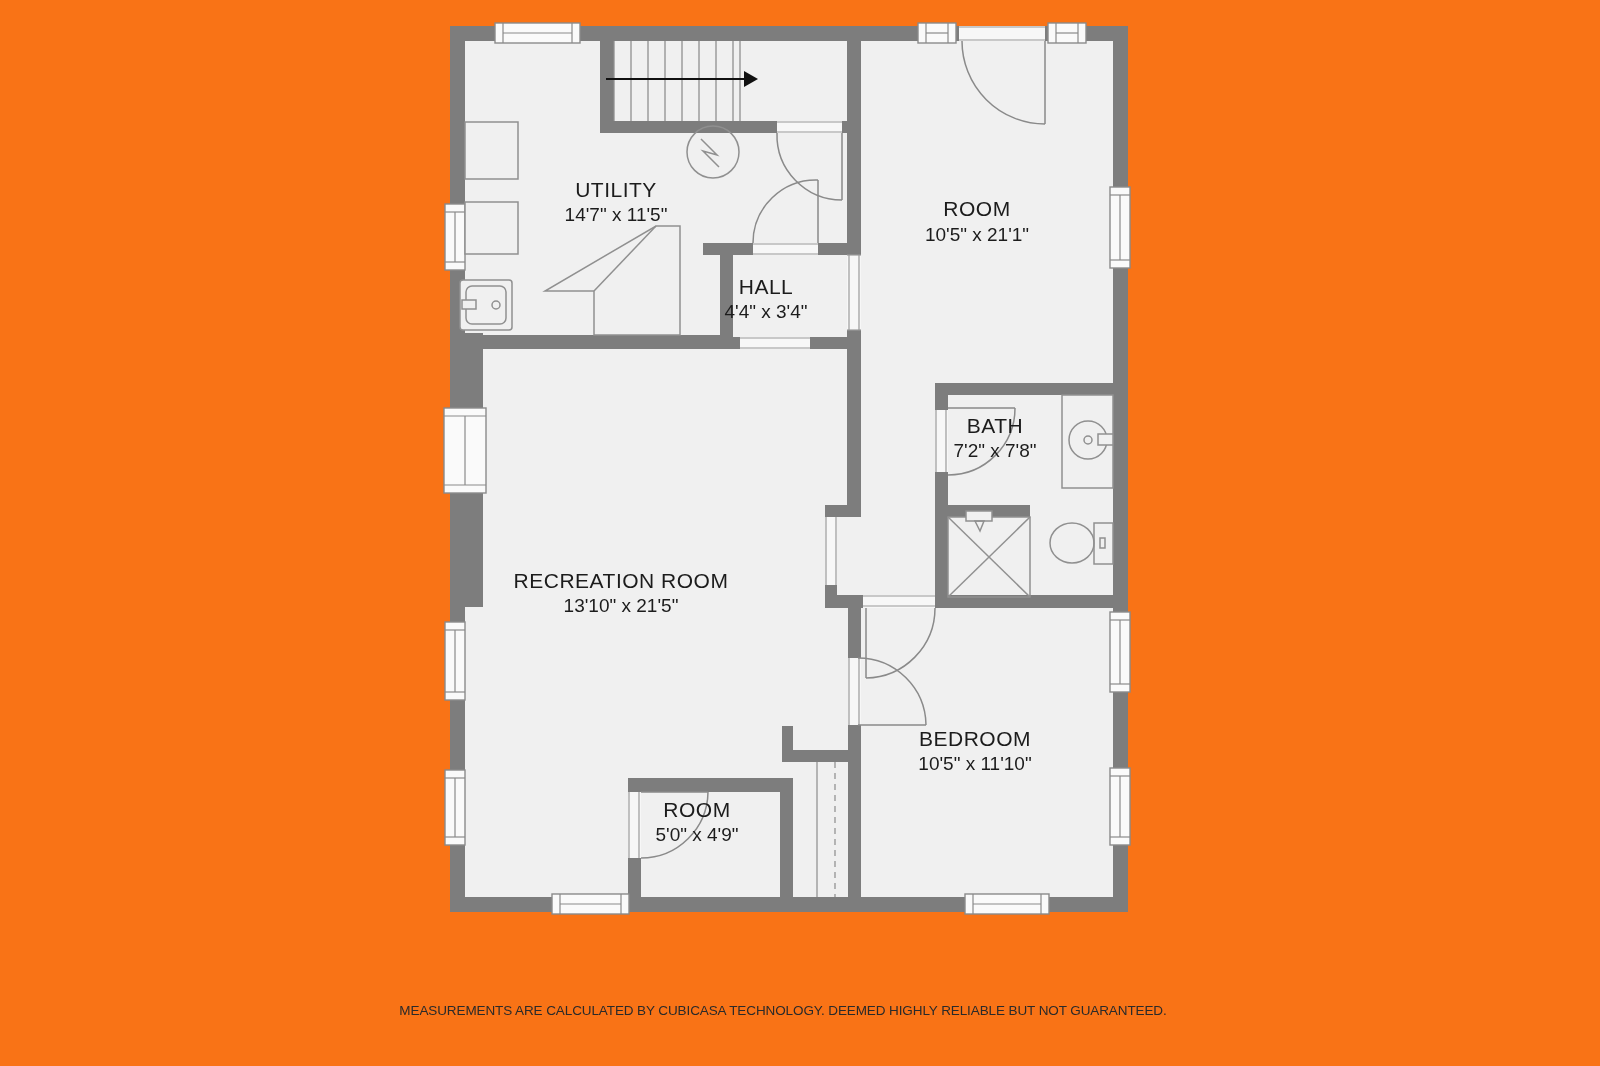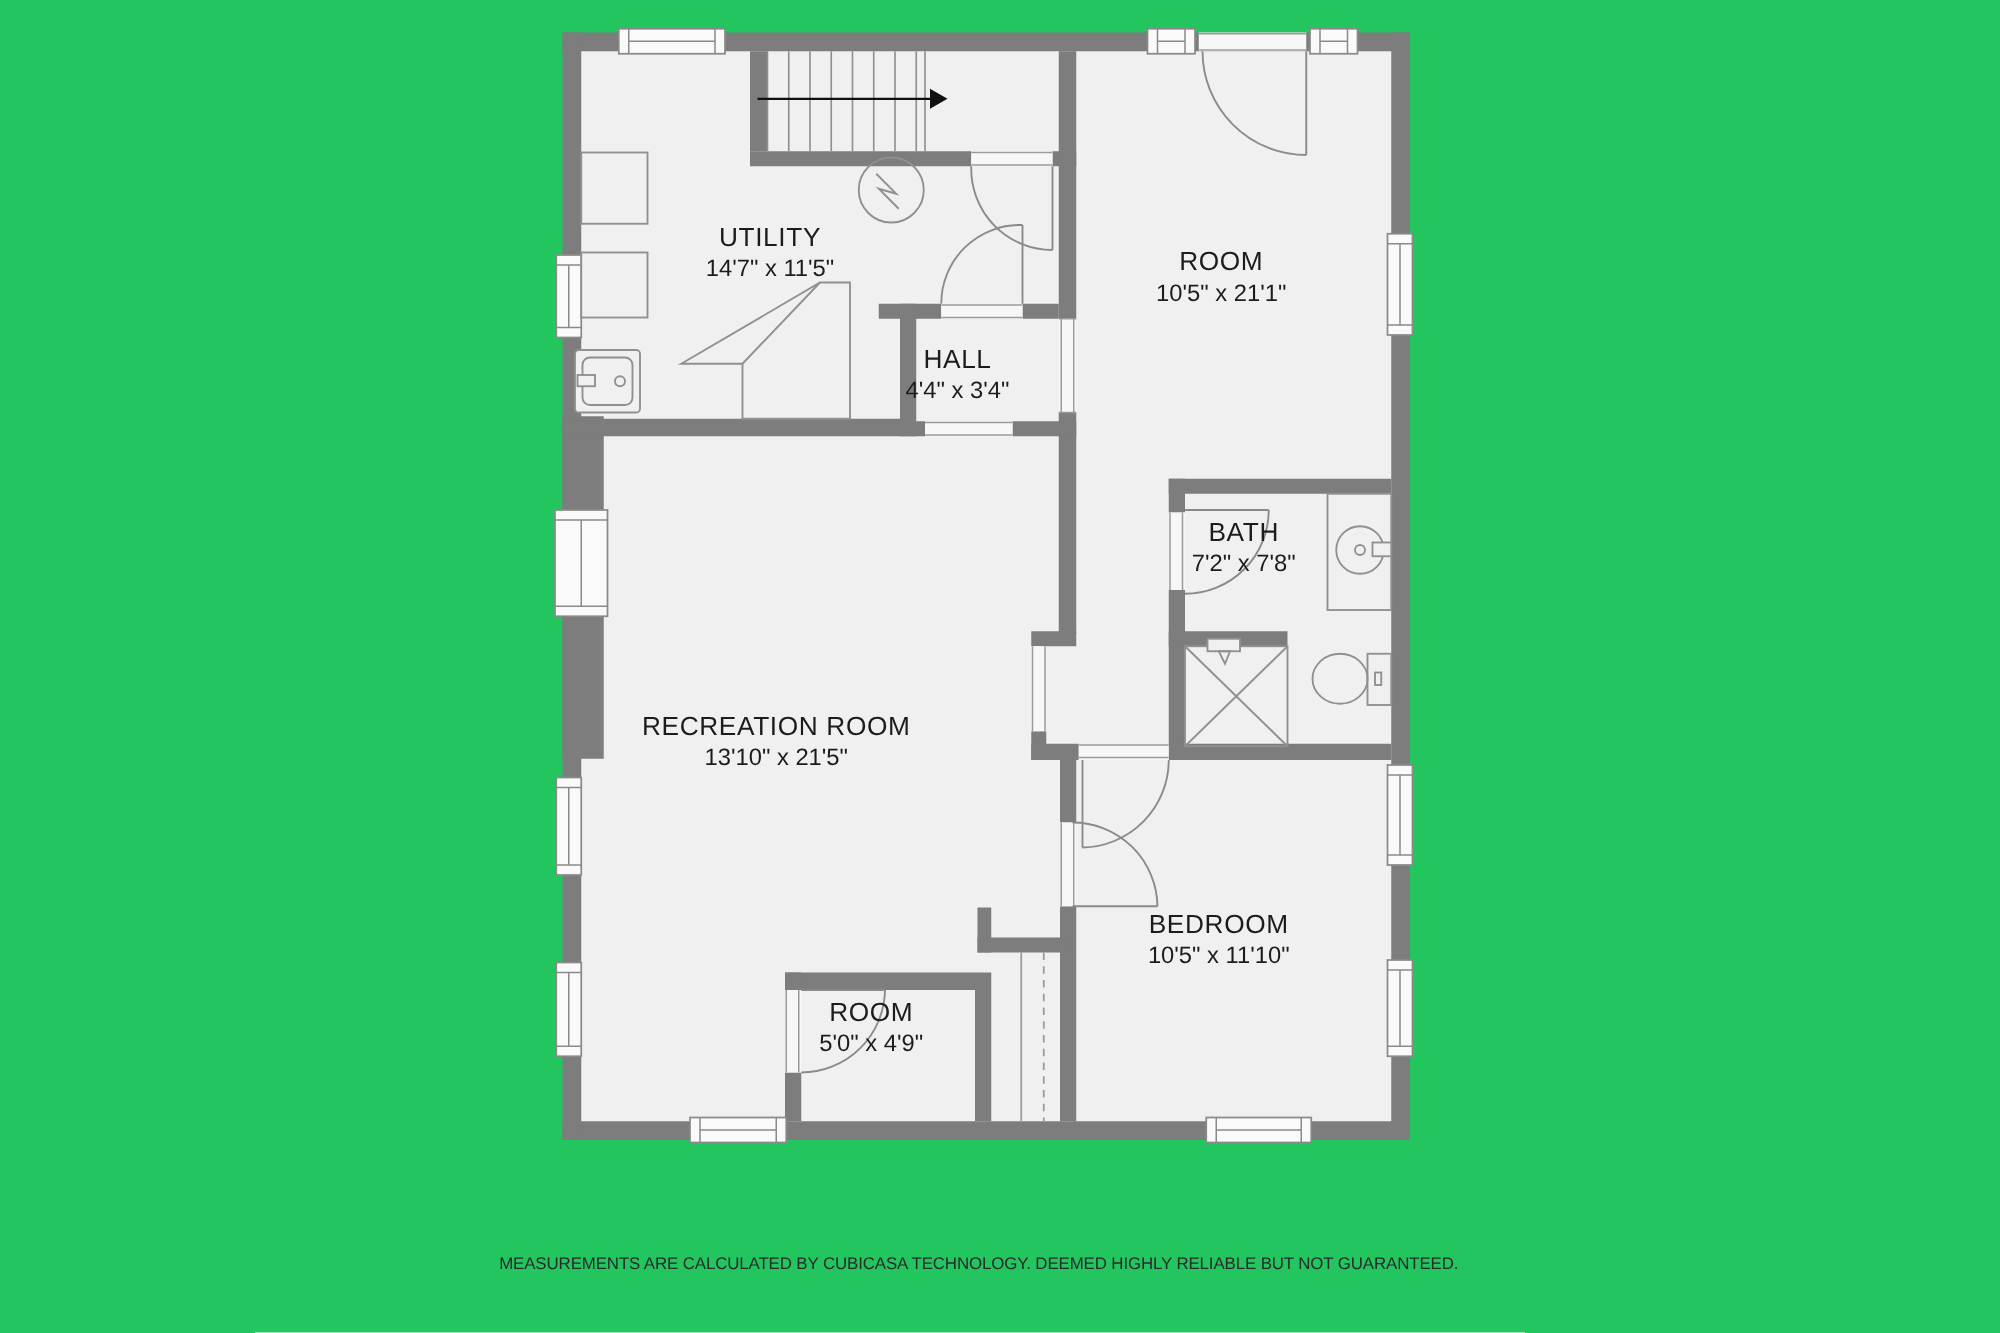--- a/index.html
+++ b/index.html
@@ -1,16 +1,16 @@
 <!DOCTYPE html>
 <html><head>
 <meta charset="utf-8">
 <style>
   html,body{margin:0;padding:0;background:#ffffff;}
-  .stage{position:relative;width:1600px;height:1066px;background:#22c55e;overflow:hidden;
+  .stage{position:relative;width:1600px;height:1066px;background:#f97316;overflow:hidden;
          font-family:"Liberation Sans", sans-serif;}
   svg{position:absolute;left:0;top:0;}
   .room-name{font-family:"Liberation Sans", sans-serif;font-size:21px;fill:#1c1c1c;letter-spacing:.5px;}
   .room-dims{font-family:"Liberation Sans", sans-serif;font-size:19px;fill:#1c1c1c;}
   .disclaimer{font-family:"Liberation Sans", sans-serif;font-size:13.5px;fill:#2a2a2a;letter-spacing:-0.1px;}
   .wall{fill:#7d7d7d;}
   .fix{stroke:#909090;stroke-width:1.5;fill:none;}
   .fixf{stroke:#909090;stroke-width:1.5;fill:#f0f0f0;}
   .winr{fill:#fafafa;stroke:#8a8a8a;stroke-width:1.4;}
   .winl{stroke:#8a8a8a;stroke-width:1.2;}

